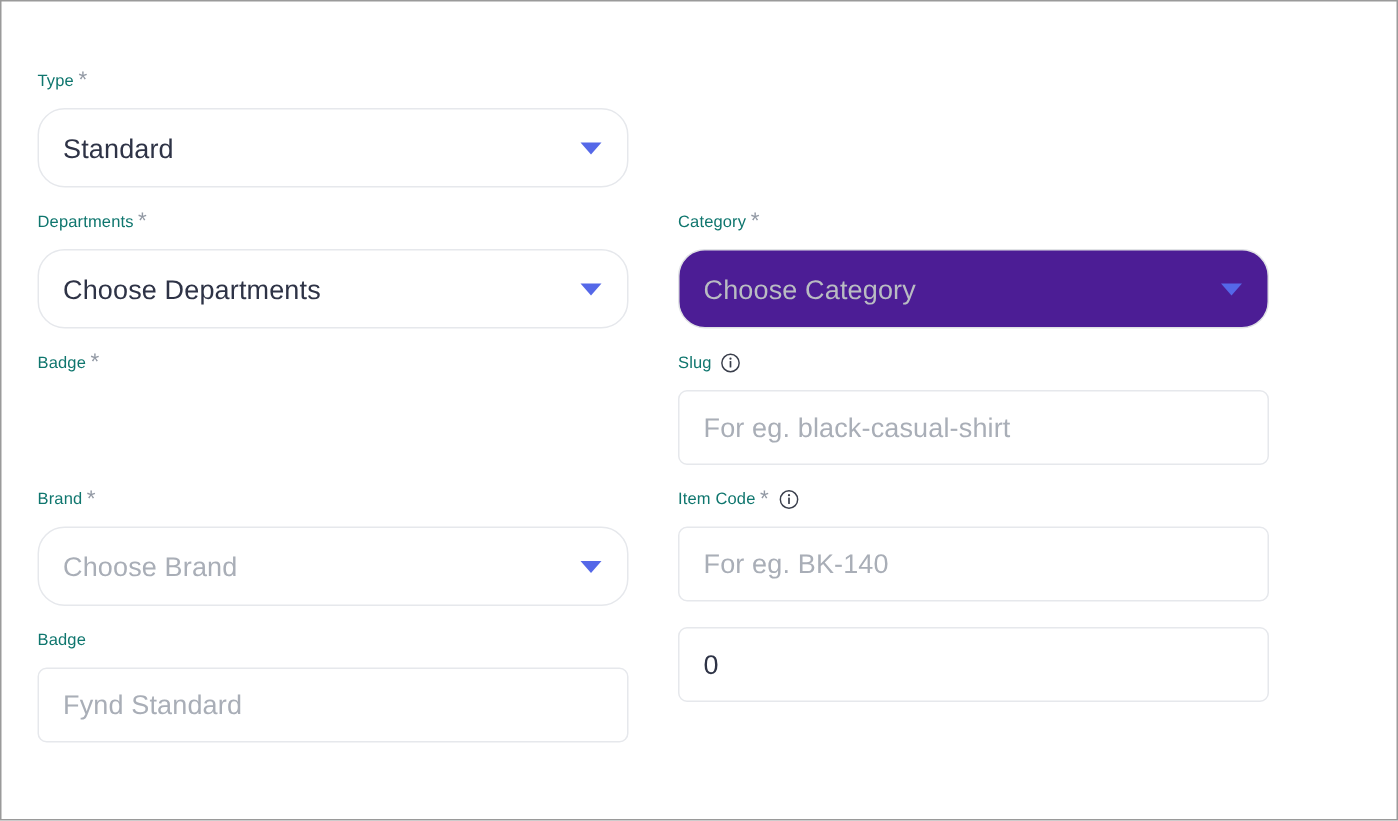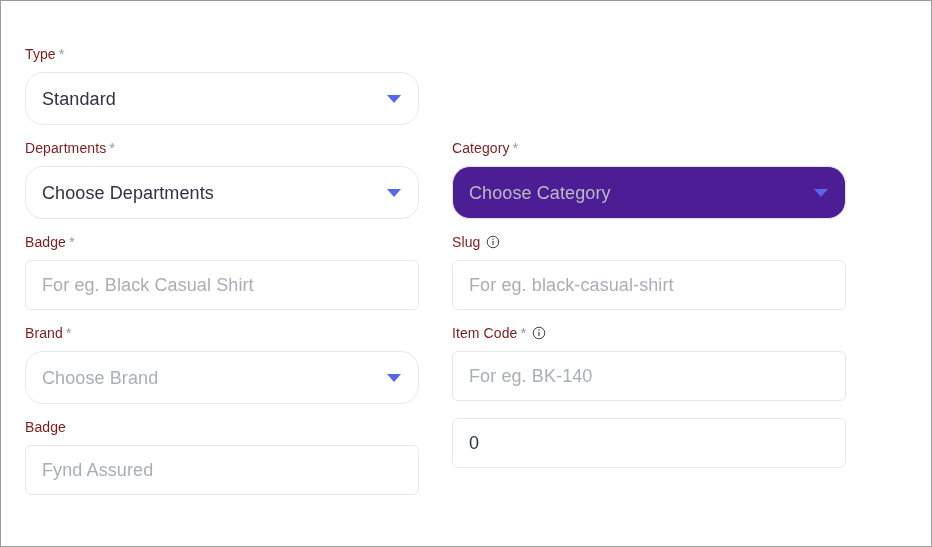--- a/index.html
+++ b/index.html
@@ -43,22 +43,22 @@
     gap: 6px;
     font-size: 15px;
     color: #9299a4;
     line-height: 18px;
     margin-bottom: 9px;
     letter-spacing: 0.1px;
     white-space: nowrap;
   }
 
   .label-text {
-    font-size: 14px;
-    color: #7f1d1d;
+    font-size: 11px;
+    color: #0f766e;
   }
 
   .req-star {
     color: #9299a4;
     font-size: 15px;
     margin-left: -3px;
   }
 
   .info-icon {
     display: inline-flex;
@@ -161,23 +161,20 @@
           <span class="caret"></span>
         </div>
       </div>
     </div>
     <div class="form-row">
       <div class="field">
         <div class="field-label">
           <span class="label-text">Badge</span>
           <span class="req-star">*</span>
         </div>
-        <div class="control input-box">
-          <span class="control-value placeholder">For eg. Black Casual Shirt</span>
-        </div>
       </div>
       <div class="field">
         <div class="field-label">
           <span class="label-text">Slug</span>
           <span class="info-icon">
             <svg viewBox="0 0 16 16" width="14" height="14">
               <circle cx="8" cy="8" r="6.6" fill="none" stroke="#3a3f4c" stroke-width="1.1"></circle>
               <circle cx="8" cy="4.7" r="0.85" fill="#3a3f4c"></circle>
               <rect x="7.35" y="6.5" width="1.3" height="5" rx="0.45" fill="#3a3f4c"></rect>
             </svg>
@@ -215,21 +212,21 @@
           <span class="control-value placeholder">For eg. BK-140</span>
         </div>
       </div>
     </div>
     <div class="form-row">
       <div class="field">
         <div class="field-label">
           <span class="label-text">Badge</span>
         </div>
         <div class="control input-box">
-          <span class="control-value placeholder">Fynd Assured</span>
+          <span class="control-value placeholder">Fynd Standard</span>
         </div>
       </div>
       <div class="field">
         <div class="control input-box">
           <span class="control-value">0</span>
         </div>
       </div>
     </div>
   </div>
 

